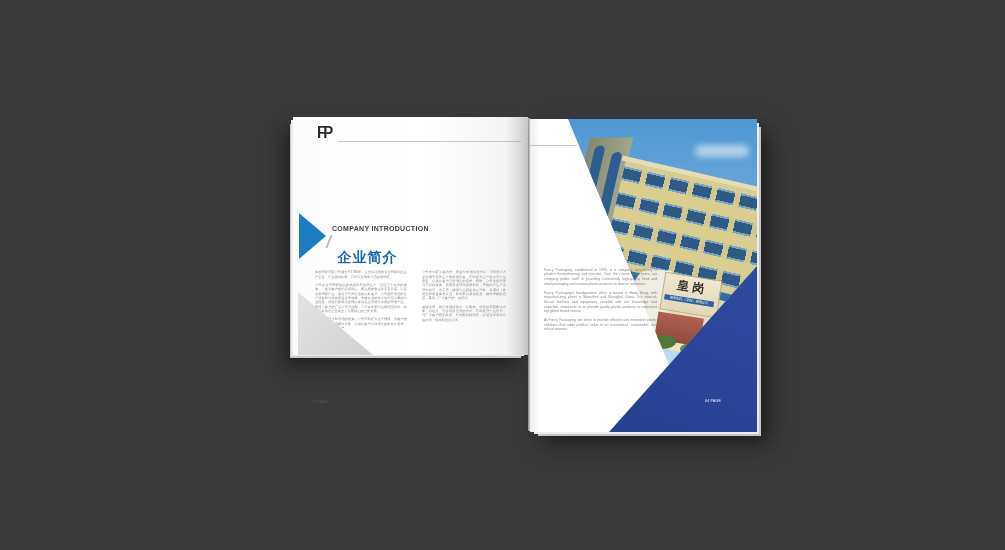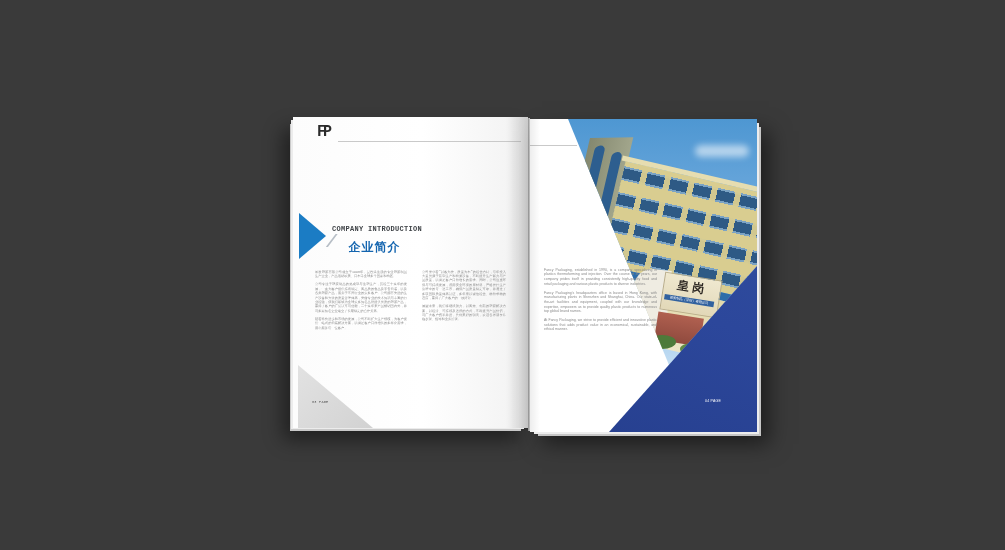--- a/index.html
+++ b/index.html
@@ -8,24 +8,23 @@
     background:#3a3a3a;
     font-family:"Liberation Sans","DejaVu Sans",sans-serif;
     position:relative;
   }
   .stage{position:absolute;inset:0;}
   .spread{position:absolute;left:293px;top:117px;width:470px;height:320px;}
 
   
   .page{position:absolute;background:#fff;}
   .page-left{
-    left:0;top:0;width:235px;height:311px;
+    left:0;top:0;width:235px;height:238px;
     background:linear-gradient(90deg,#fcfcfc 0%,#ffffff 55%,#f4f4f4 92%,#e9e9e9 100%);
     box-shadow:-3px 2px 0 -1px #ececec,-5px 5px 0 -2px #c9c9c9,-10px 12px 18px rgba(0,0,0,0.45);
-    font-family:Liberation Mono, monospace;
   }
   .page-left::after{ 
     content:"";position:absolute;right:0;top:0;bottom:0;width:22px;
     background:linear-gradient(90deg,rgba(0,0,0,0),rgba(0,0,0,0.13));
   }
   .spine{
     position:absolute;left:235px;top:1px;width:2px;height:313px;
     background:linear-gradient(90deg,#8f8f8f,#d6d6d6);
   }
   .logo{
@@ -44,22 +43,22 @@
     position:absolute;left:39px;top:107px;
     font-size:7px;font-weight:700;letter-spacing:0.3px;color:#3f4347;
     transform:scaleY(1.1);transform-origin:0 0;white-space:nowrap;
   }
   .heading-zh-row{position:absolute;left:33px;top:115px;white-space:nowrap;}
   .slash{
     font-size:18px;color:#b7bec6;font-style:italic;font-weight:700;
     vertical-align:top;margin-right:2px;
   }
   .heading-zh{
-    font-size:12px;font-weight:700;color:#1465af;letter-spacing:1px;
-    vertical-align:top;position:relative;top:7px;
+    font-size:14px;font-weight:700;color:#1465af;letter-spacing:1px;
+    vertical-align:top;position:relative;top:17px;
   }
   .col{
     position:absolute;transform:scale(0.5);transform-origin:0 0;
     font-size:6.5px;line-height:8.7px;color:#8f8f8f;text-align:justify;
   }
   .col p{margin:0 0 8px 0;}
   .col1{left:22px;top:153px;width:184px;}
   .col2{left:129px;top:153px;width:168px;}
   .corner-gray{
     position:absolute;left:5px;bottom:0;width:75px;height:63px;

